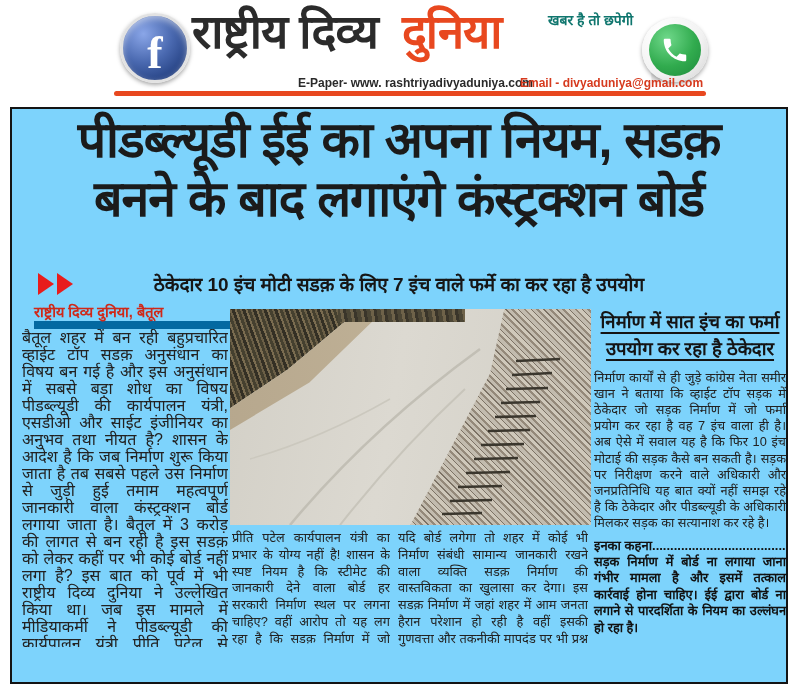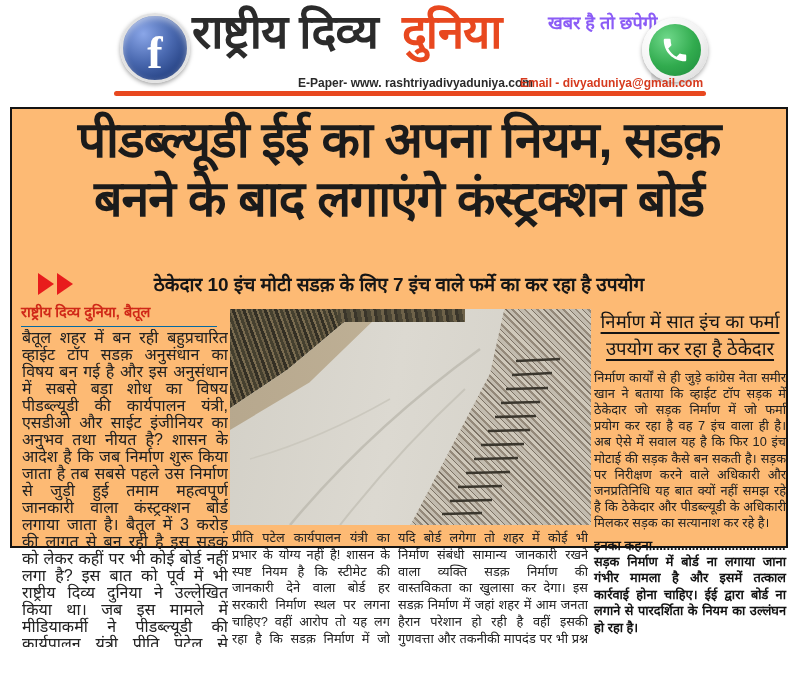--- a/index.html
+++ b/index.html
@@ -10,53 +10,53 @@
   .fb-icon{position:absolute;left:120px;top:13px;width:64px;height:64px;border-radius:50%;
     background:radial-gradient(circle at 32% 28%,#8aa6e8 0%,#4a69b0 45%,#2f4c8f 70%,#1d3570 100%);
     border:3px solid #e2e2e2;box-shadow:0 2px 4px rgba(0,0,0,.35), inset 0 3px 6px rgba(255,255,255,.5);
     display:flex;align-items:center;justify-content:center;}
   .fb-f{font-family:"Liberation Serif","DejaVu Serif",serif;font-weight:bold;color:#fff;
     font-size:46px;line-height:1;margin-top:10px;}
   .mast-title{position:absolute;left:192px;top:6px;white-space:nowrap;font-weight:900;
     font-size:47px;line-height:1.1;letter-spacing:-1px;}
   .mast-title .t-black{color:#2b2b2b;}
   .mast-title .t-red{color:#e8481f;margin-left:12px;}
-  .tagline{position:absolute;left:548px;top:10px;font-size:18px;font-weight:bold;color:#8b5cf6;}
+  .tagline{position:absolute;left:548px;top:10px;font-size:14px;font-weight:bold;color:#0f766e;}
   .epaper{position:absolute;left:298px;top:76px;font-size:12px;font-weight:bold;color:#2a2a2a;}
   .email{position:absolute;left:520px;top:76px;font-size:12px;font-weight:bold;color:#d63a1e;}
   .red-rule{position:absolute;left:114px;top:91px;width:592px;height:5px;background:#e8481f;border-radius:3px;}
 
   .wa-icon{position:absolute;left:642px;top:18px;width:70px;height:70px;}
   .wa-bubble{position:absolute;left:0;top:0;width:66px;height:64px;border-radius:50%;
     background:radial-gradient(circle at 30% 25%,#ffffff 0%,#f2f2f2 60%,#cfcfcf 100%);
     box-shadow:0 2px 4px rgba(0,0,0,.35);}
   .wa-tail{position:absolute;left:6px;top:52px;width:0;height:0;
     border-left:6px solid transparent;border-right:14px solid transparent;border-top:16px solid #e8e8e8;
     transform:rotate(18deg);}
   .wa-green{position:absolute;left:7px;top:6px;width:52px;height:52px;border-radius:50%;
     background:radial-gradient(circle at 35% 28%,#6fd88a 0%,#31ab4e 55%,#1d8a3c 100%);
     display:flex;align-items:center;justify-content:center;}
   .wa-green svg{width:30px;height:30px;fill:#ffffff;}
 
   
-  .article-box{position:absolute;left:10px;top:107px;width:778px;height:441px;
-    border:2px solid #141414;box-sizing:border-box;background:#fdba74;}
+  .article-box{position:absolute;left:10px;top:107px;width:778px;height:577px;
+    border:2px solid #141414;box-sizing:border-box;background:#7dd3fc;}
 
   .headline{position:absolute;left:0;right:0;top:2px;text-align:center;
     font-size:50px;line-height:1.17;font-weight:900;color:#1b1b1b;letter-spacing:-1px;}
   .headline div{white-space:nowrap;}
 
   .subhead-row{position:absolute;left:0;right:0;top:162px;height:30px;}
   .arrows{position:absolute;left:26px;top:2px;display:flex;gap:3px;}
   .arrow{width:0;height:0;border-top:11px solid transparent;border-bottom:11px solid transparent;
     border-left:16px solid #e81c1c;}
   .subhead-text{text-align:center;font-size:19px;font-weight:bold;color:#161616;padding:0 60px;}
 
-  .byline{position:absolute;left:9px;top:192px;width:196px;font-size:14.5px;font-weight:bold;
-    color:#d02818;border-bottom:1px solid #0369a1;padding-bottom:5px;}
+  .byline{position:absolute;left:22px;top:192px;width:196px;font-size:14.5px;font-weight:bold;
+    color:#d02818;border-bottom:8px solid #0369a1;}
 
   .bodytext{font-size:16px;line-height:17px;text-align:justify;color:#222;overflow:hidden;}
   .col1{position:absolute;left:10px;top:220px;width:206px;height:318px;}
   .col2{position:absolute;left:220px;top:421px;width:158px;height:118px;font-size:12.8px;line-height:16.8px;}
   .col3{position:absolute;left:386px;top:421px;width:190px;height:118px;font-size:12.8px;line-height:16.8px;}
 
   
   .photo{position:absolute;left:218px;top:200px;width:361px;height:216px;overflow:hidden;
     background:linear-gradient(100deg,#d3d0c7 0%,#dcd9d1 45%,#d2cfc6 100%);}
   .veg-tl{position:absolute;left:0;top:0;width:100%;height:100%;
@@ -67,21 +67,21 @@
   .dirt-strip{position:absolute;left:0;top:0;width:100%;height:100%;
     background:linear-gradient(70deg,#b5a68c,#c7b99e);
     clip-path:polygon(0 46%,16% 28%,36% 0,43% 0,22% 34%,0 56%);}
   .shoulder{position:absolute;left:0;top:0;width:100%;height:100%;
     background:repeating-linear-gradient(45deg,#94897a 0 2px,#cfc8ba 2px 5px,#7c7265 5px 6px,#c2bbae 6px 9px);
     clip-path:polygon(76% 0,100% 0,100% 100%,50% 100%,72% 30%);}
   .photo svg{position:absolute;left:0;top:0;}
 
   
   .col4{position:absolute;left:582px;top:200px;width:192px;height:338px;}
-  .sb-head{text-align:center;font-size:18.5px;line-height:1.45;font-weight:400;color:#141414;}
+  .sb-head{text-align:center;font-size:18.5px;line-height:1.45;font-weight:700;color:#141414;}
   .sb-head div{text-decoration:underline;text-decoration-thickness:2px;text-underline-offset:4px;}
   .sb-body{margin-top:7px;font-size:12.8px;line-height:16.2px;text-align:justify;color:#222;}
   .quote-label{margin-top:4px;font-weight:bold;font-size:13px;color:#111;
     white-space:nowrap;overflow:hidden;}
   .quote{font-weight:bold;font-size:12.8px;line-height:16.6px;text-align:justify;color:#111;}
   .sig{margin-top:2px;text-align:right;font-weight:bold;font-size:13px;color:#111;}
 </style>
 </head>
 <body>
 

